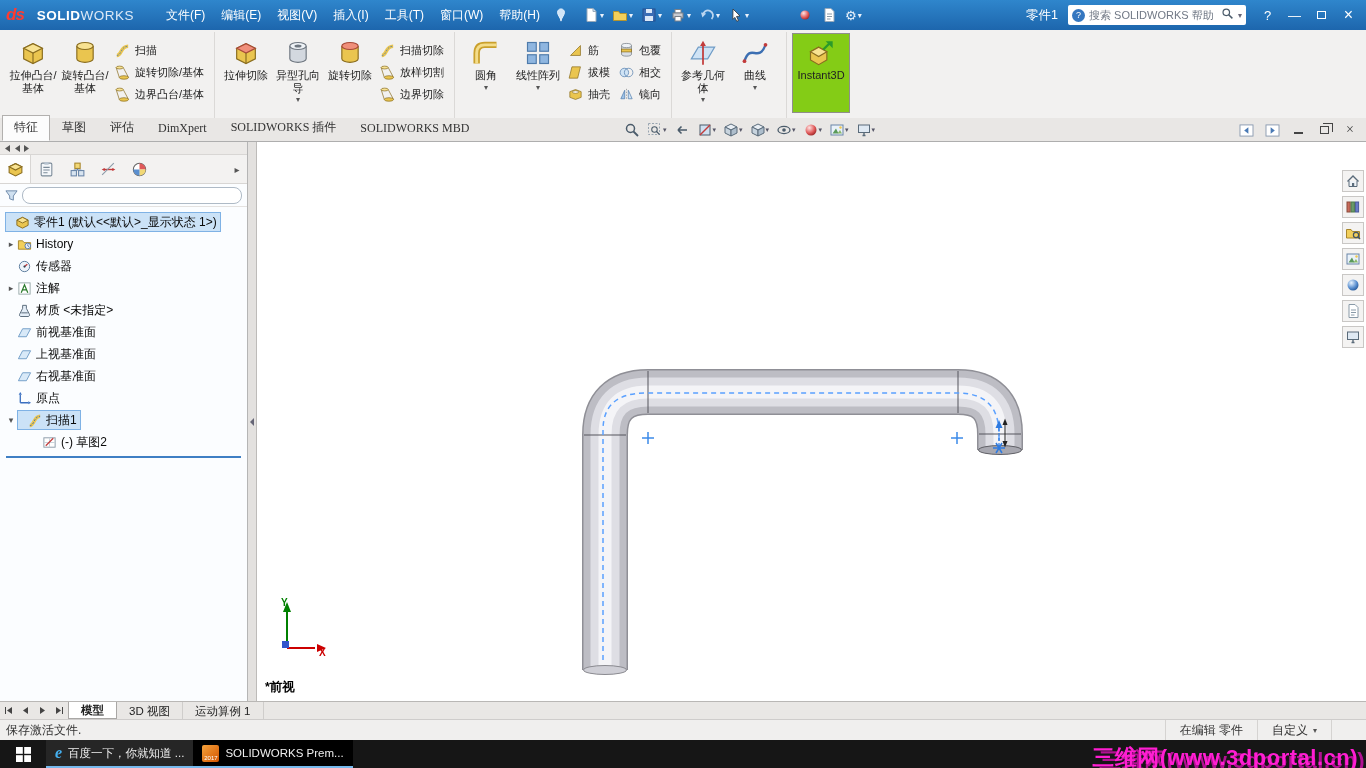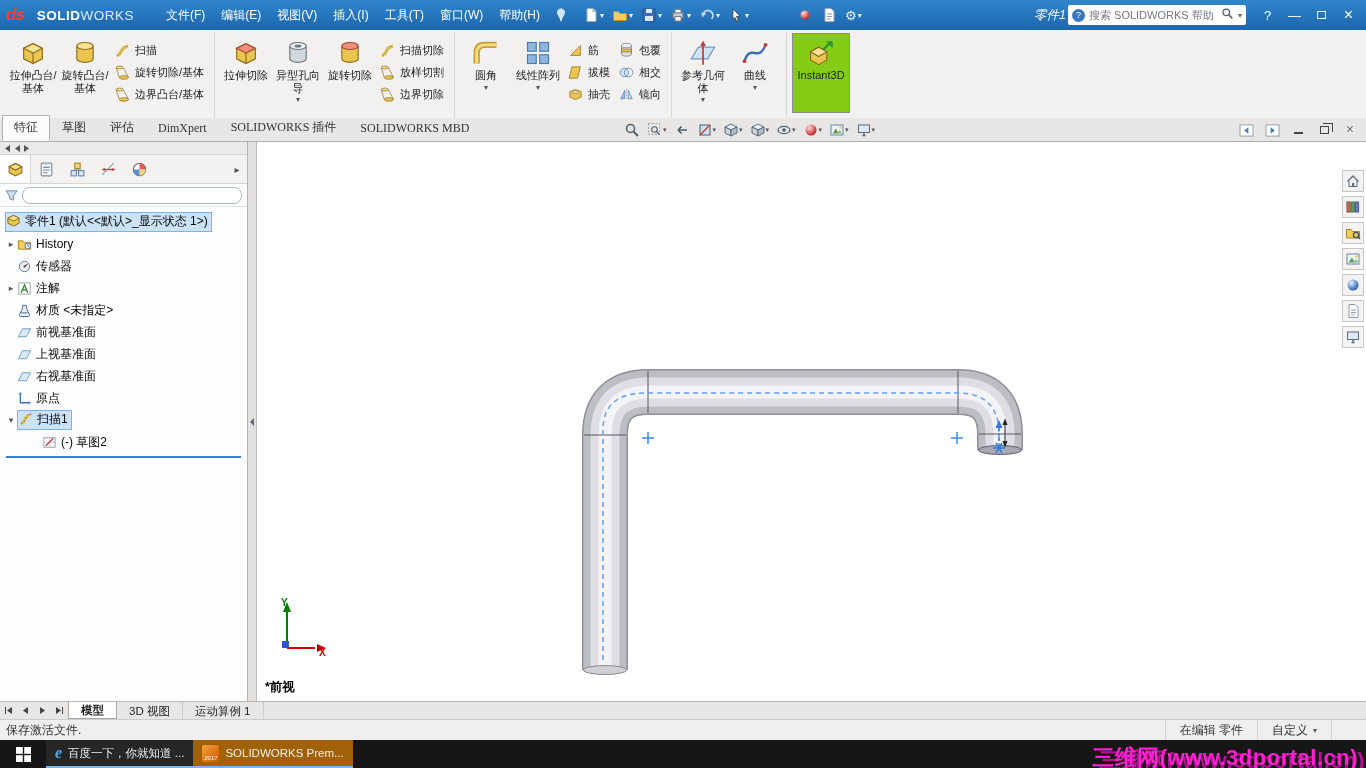--- a/index.html
+++ b/index.html
@@ -14,21 +14,21 @@
   .logo-b { font-weight:bold; font-size:13.5px; letter-spacing:.5px; }
   .logo-l { font-weight:300; font-size:13.5px; letter-spacing:.5px; color:#dce9f7; }
   .menus { display:flex; align-items:center; }
   .menu-item { padding:4px 8px; cursor:default; white-space:nowrap; }
   .pin { width:14px; height:14px; margin:0 6px; }
   .qtb { display:flex; align-items:center; gap:2px; margin-left:6px; }
   .tb-btn { display:flex; align-items:center; height:24px; padding:0 3px; }
   .tb-btn svg { width:16px; height:16px; }
   .caret { font-size:8px; margin-left:1px; color:#eaf2fb; }
   .tb-gap { width:38px; }
-  .doc-title { margin:0 2px 0 auto; font-size:12.5px; white-space:nowrap;font-style:italic; }
+  .doc-title { margin:0 10px 0 auto; font-size:12.5px; white-space:nowrap; }
   .searchbox { display:flex; align-items:center; background:#fff; border-radius:2px; height:20px; width:178px; padding:0 4px; gap:4px; }
   .qmark { width:13px; height:13px; border-radius:50%; background:#3577c0; color:#fff; font-size:9px; line-height:13px; text-align:center; flex:0 0 auto; }
   .searchbox input { border:none; outline:none; flex:1; font-size:11px; color:#555; min-width:0; background:transparent; }
   .searchbox input::placeholder { color:#707885; }
   .sb-mag svg { width:13px; height:13px; }
   .sb-caret { color:#667; font-size:8px; }
   .win-btns { display:flex; align-items:center; margin-left:8px; }
   .win-btn { width:27px; height:24px; display:flex; align-items:center; justify-content:center; font-size:13px; }
   .maxbox { width:9px; height:8px; border:1px solid #fff; display:inline-block; }
 
@@ -69,21 +69,21 @@
   .ptab svg { width:17px; height:17px; }
   .ptab.active { background:#fdfdfd; border-right:1px solid #d8d6d4; }
   .ptab-more { margin-left:auto; width:20px; display:flex; align-items:center; justify-content:center; color:#555; font-size:10px; }
   .filter-row { height:23px; display:flex; align-items:center; gap:4px; padding:0 5px; border-bottom:1px solid #e4e2e0; }
   .filter-row svg { width:13px; height:13px; flex:0 0 auto; }
   .filter-row input { flex:1; height:17px; border:1px solid #aebac6; border-radius:8px; outline:none; padding:0 7px; font-size:11px; background:#fff; }
   .tree { flex:1; padding-top:4px; overflow:hidden; }
   .trow { height:22px; display:flex; align-items:center; font-size:12px; color:#0a0a0a; white-space:nowrap; }
   .tarrow { width:12px; text-align:center; color:#555; font-size:9px; flex:0 0 auto; }
   .trow svg.ticon { width:15px; height:15px; margin-right:4px; flex:0 0 auto; }
-  .selbox { display:flex; align-items:flex-start; background:#cbe2f7; border:1px solid #7fb2e5; padding:0 3px 0 0; height:20px; }
+  .selbox { display:flex; align-items:center; background:#cbe2f7; border:1px solid #7fb2e5; padding:0 3px 0 9px; height:20px; }
   .selbox svg.ticon { margin-right:4px; }
   .rollback { height:2px; background:#3f7fc4; margin:3px 6px 0 6px; }
 
   .splitter { width:9px; flex:0 0 auto; background:#e3e1df; border-right:1px solid #bdbbb9; display:flex; align-items:center; justify-content:center; }
   .splitter svg { width:6px; height:10px; }
 
   .viewport { position:relative; flex:1; background:#ffffff; overflow:hidden; }
   .scene { position:absolute; left:0; top:0; width:100%; height:100%; }
   .view-label { position:absolute; left:8px; bottom:5px; font-weight:bold; font-size:12.5px; color:#000; }
   .taskstrip { position:absolute; right:2px; top:28px; display:flex; flex-direction:column; gap:4px; }
@@ -102,21 +102,21 @@
   .sb-right { margin-left:auto; display:flex; align-items:center; height:100%; }
   .sb-pane { display:flex; align-items:center; gap:4px; padding:0 14px; height:100%; border-left:1px solid #d5d3d1; white-space:nowrap; }
   .sb-pane .caret { color:#555; }
 
   
   .taskbar { position:relative; height:28px; background:#161616; display:flex; align-items:stretch; color:#eee; }
   .start-btn { width:46px; display:flex; align-items:center; justify-content:center; }
   .start-btn svg { width:15px; height:15px; }
   .task-btn { display:flex; align-items:center; gap:6px; padding:0 9px; max-width:178px; border-bottom:2px solid #76b9ed; font-size:11.5px; white-space:nowrap; overflow:hidden; }
   .task-btn.baidu { background:#262626; }
-  .task-btn.sw { background:#a16207;text-align:center; }
+  .task-btn.sw { background:#000000;text-align:center; }
   .ie-e { font-family:"Liberation Serif","DejaVu Serif",serif; font-style:italic; font-weight:bold; color:#45b0f0; font-size:16px; line-height:16px; }
   .sw-ic { position:relative; width:17px; height:17px; background:linear-gradient(135deg,#f5a33c,#d35400); border-radius:2px; flex:0 0 auto; display:flex; align-items:flex-end; justify-content:center; }
   .sw-ic span { font-size:6px; color:#fff; line-height:7px; }
   .watermark { position:absolute; right:8px; top:3px; font-size:22px; font-weight:bold; color:#ff1ed2; text-shadow:7px 3px 0 rgba(205,16,168,.85); letter-spacing:.5px; }
 </style>
 </head>
 <body>
 
 <svg width="0" height="0" style="position:absolute" aria-hidden="true">
   <defs>

